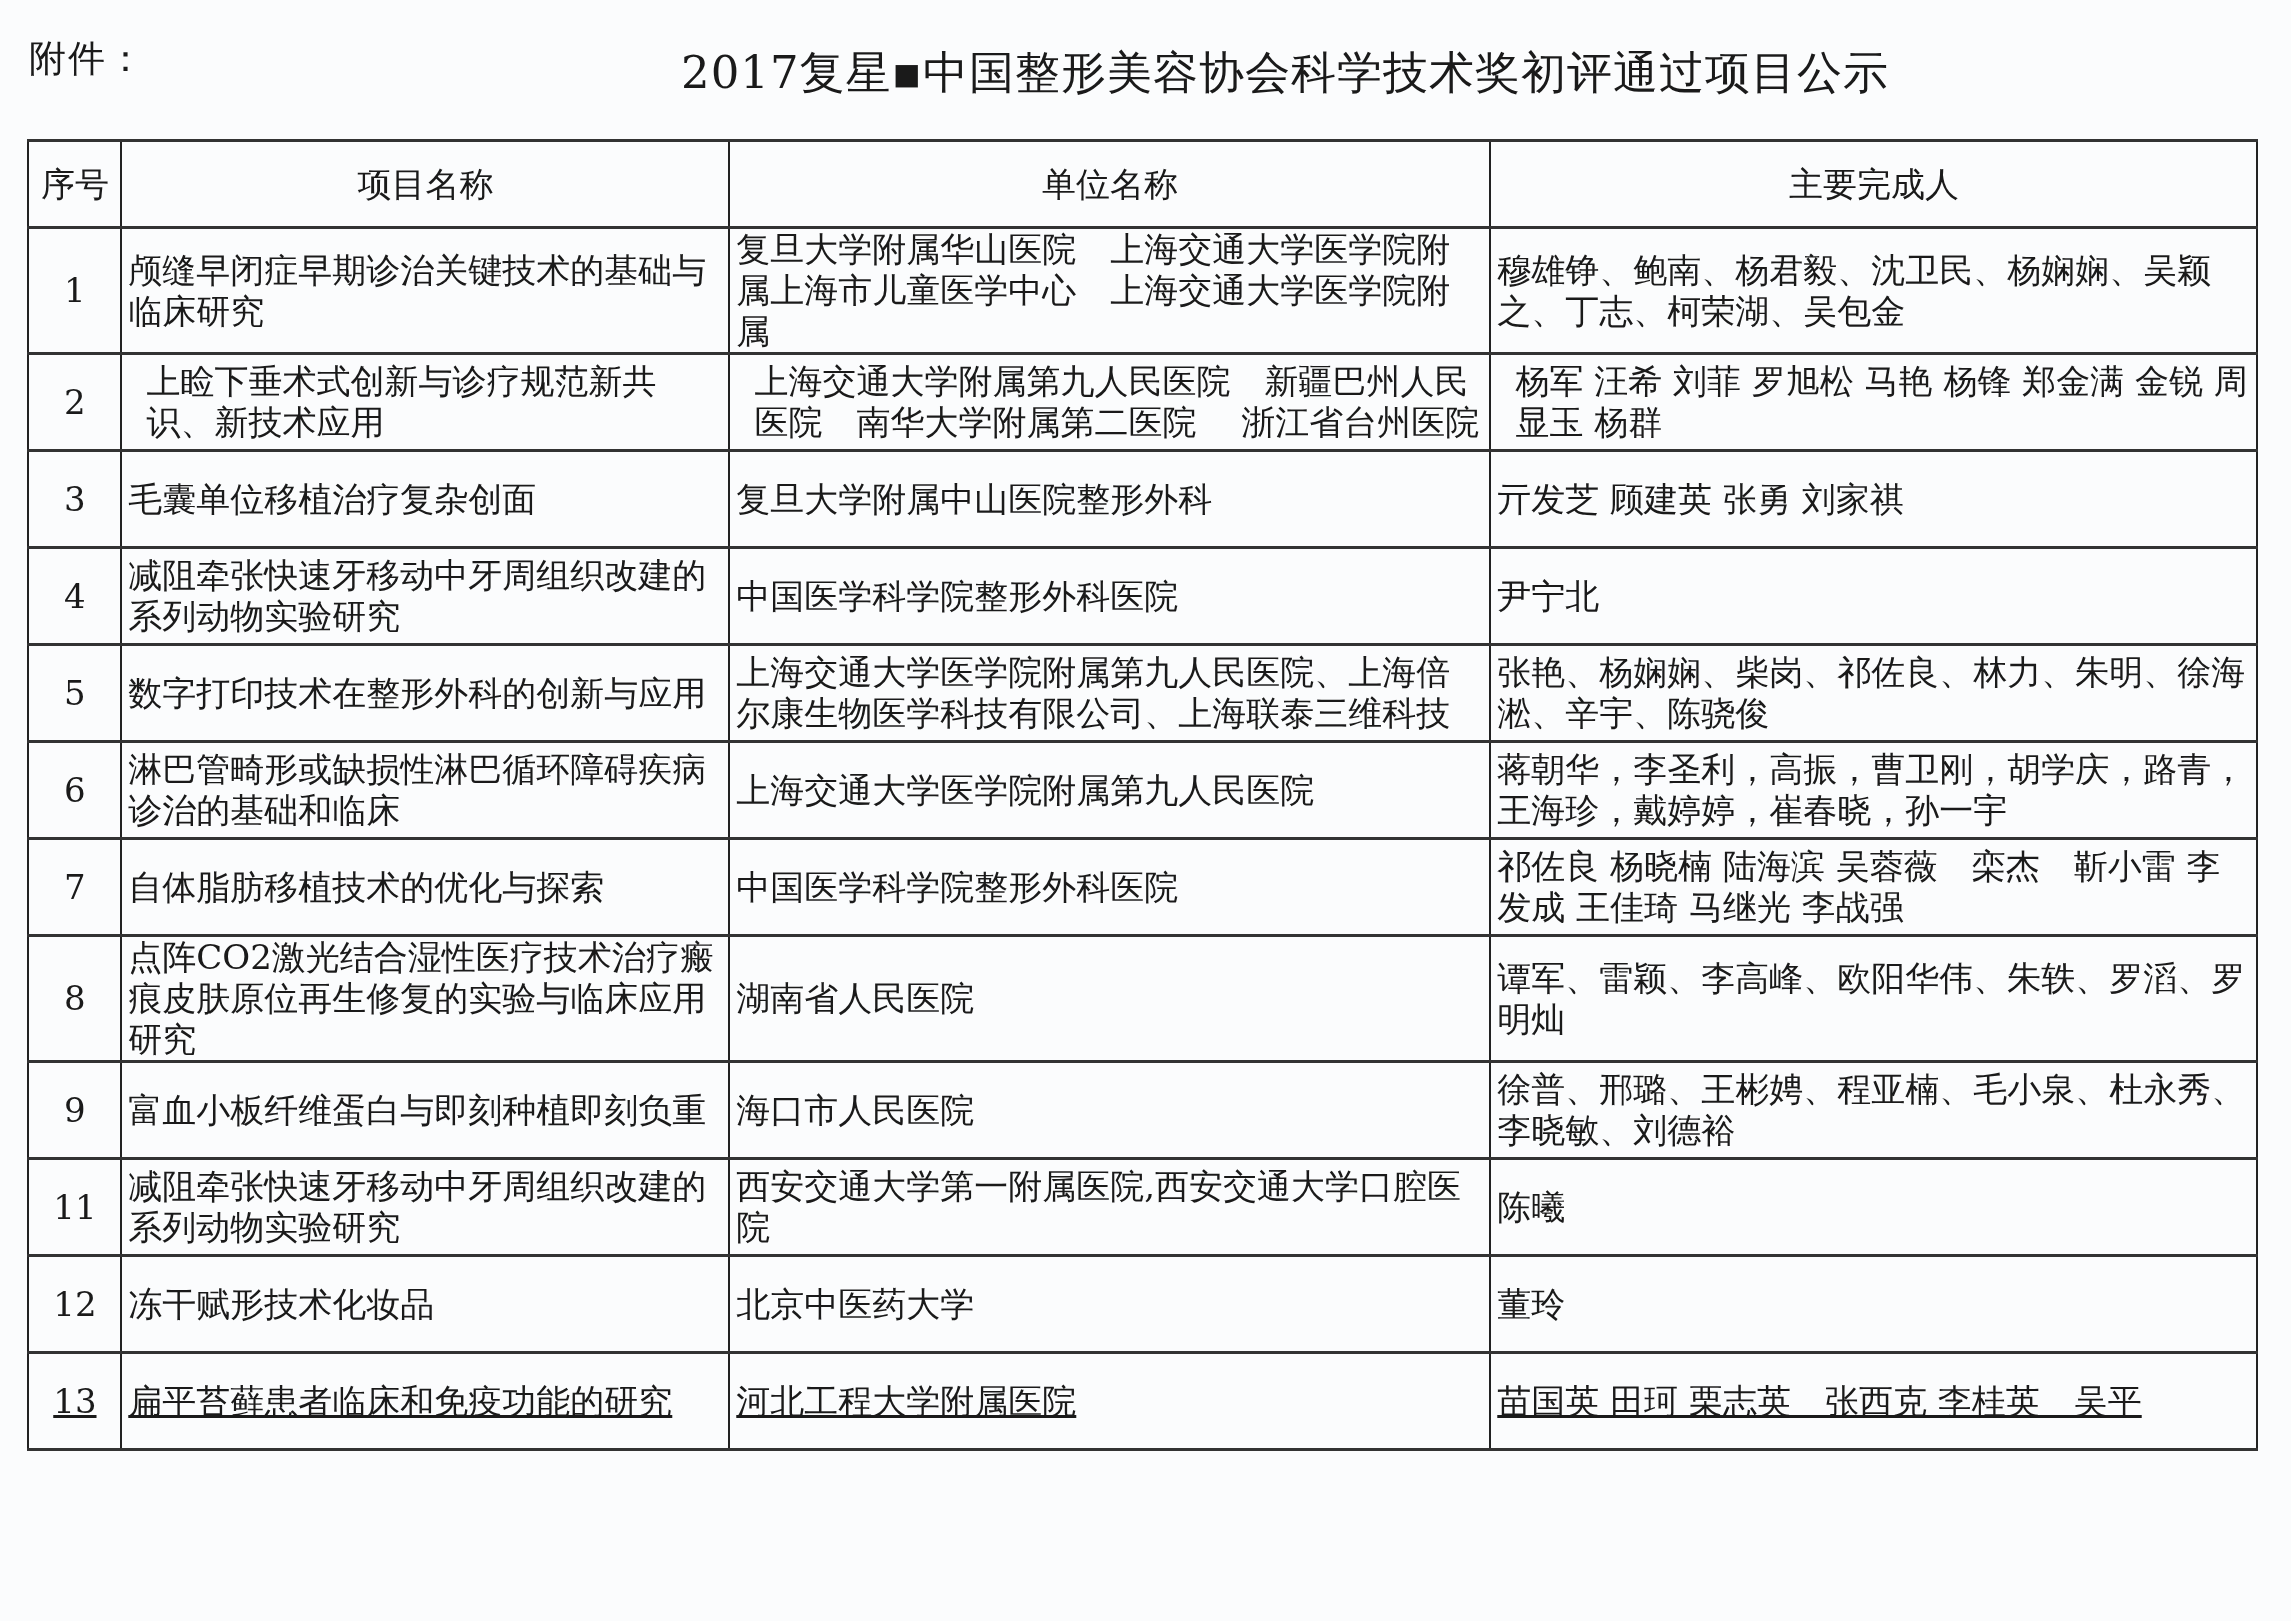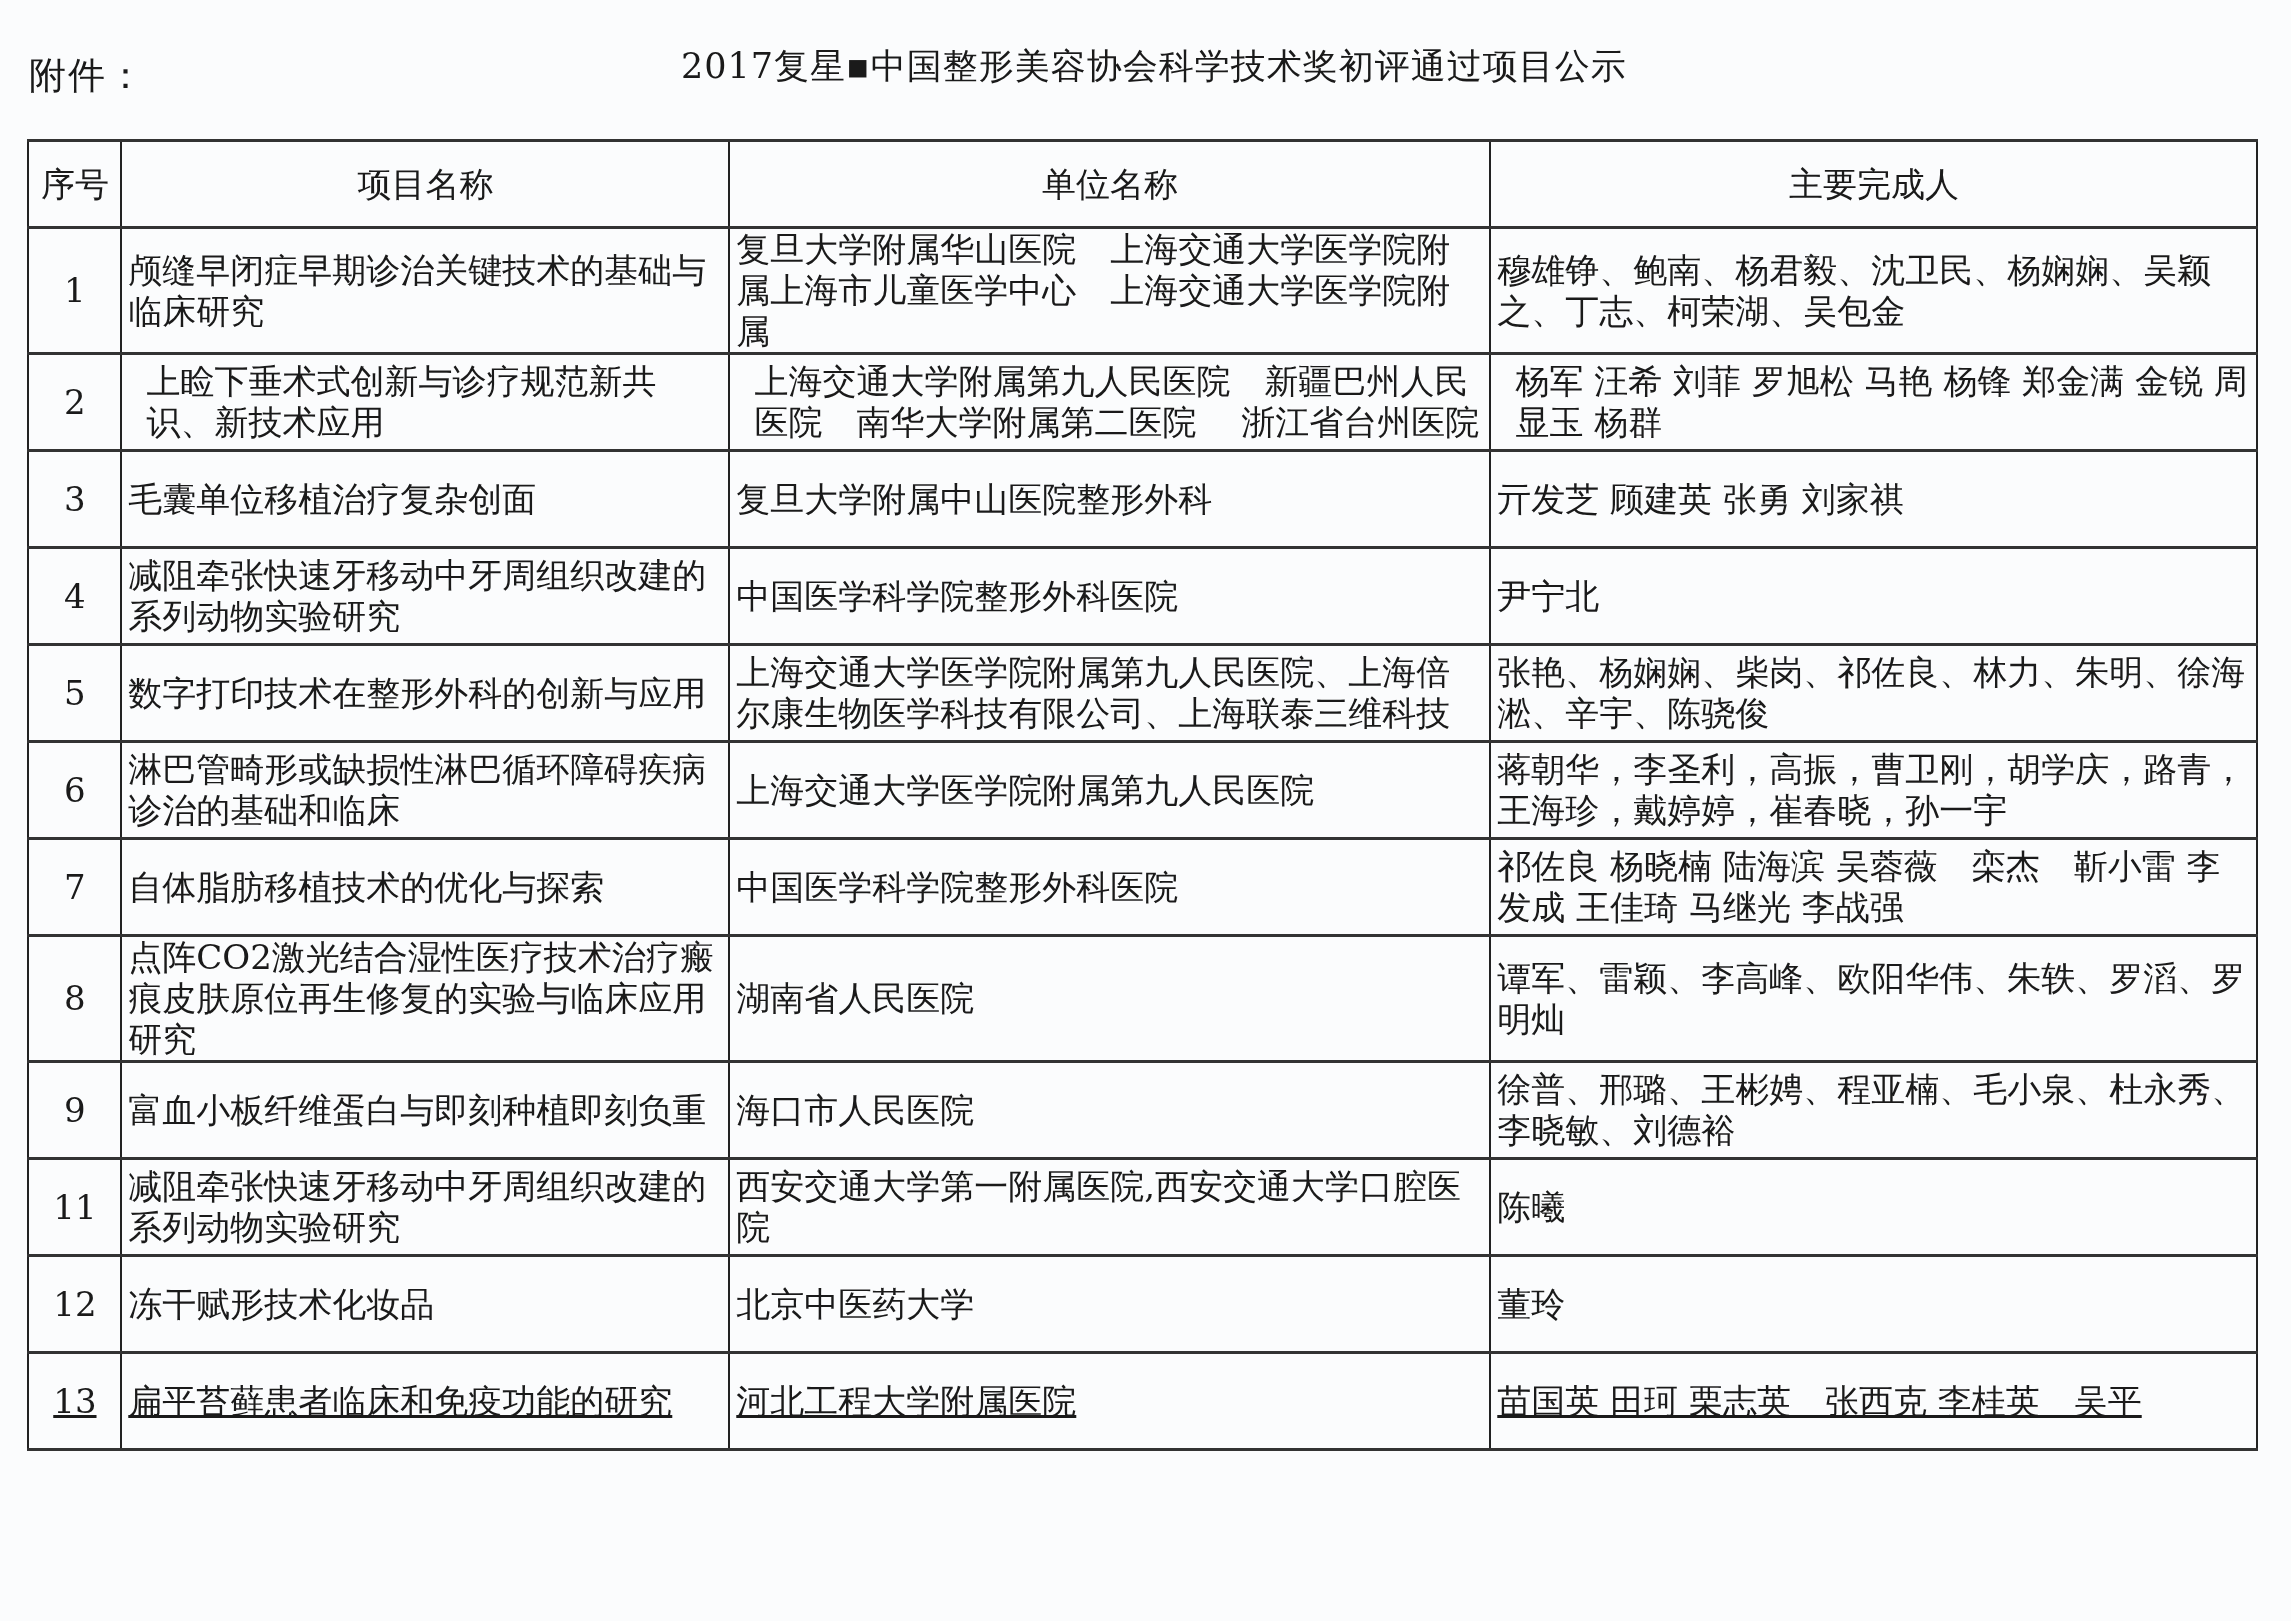--- a/index.html
+++ b/index.html
@@ -11,29 +11,29 @@
     width: 2292px;
     height: 1621px;
     position: relative;
     overflow: hidden;
     font-family: "DejaVu Serif", "Liberation Serif", serif;
     color: #1a1a1a;
   }
   .attachment-label {
     position: absolute;
     left: 29px;
-    top: 51px;
+    top: 34px;
     font-size: 37px;
     letter-spacing: 2px;
   }
   .page-title {
     position: absolute;
     left: 681px;
     top: 43px;
-    font-size: 35px;
+    font-size: 45px;
     letter-spacing: 1px;
     white-space: nowrap;
   }
   table.awards {
     position: absolute;
     left: 27.4px;
     top: 139px;
     width: 2229px;
     border-collapse: collapse;
     table-layout: fixed;

